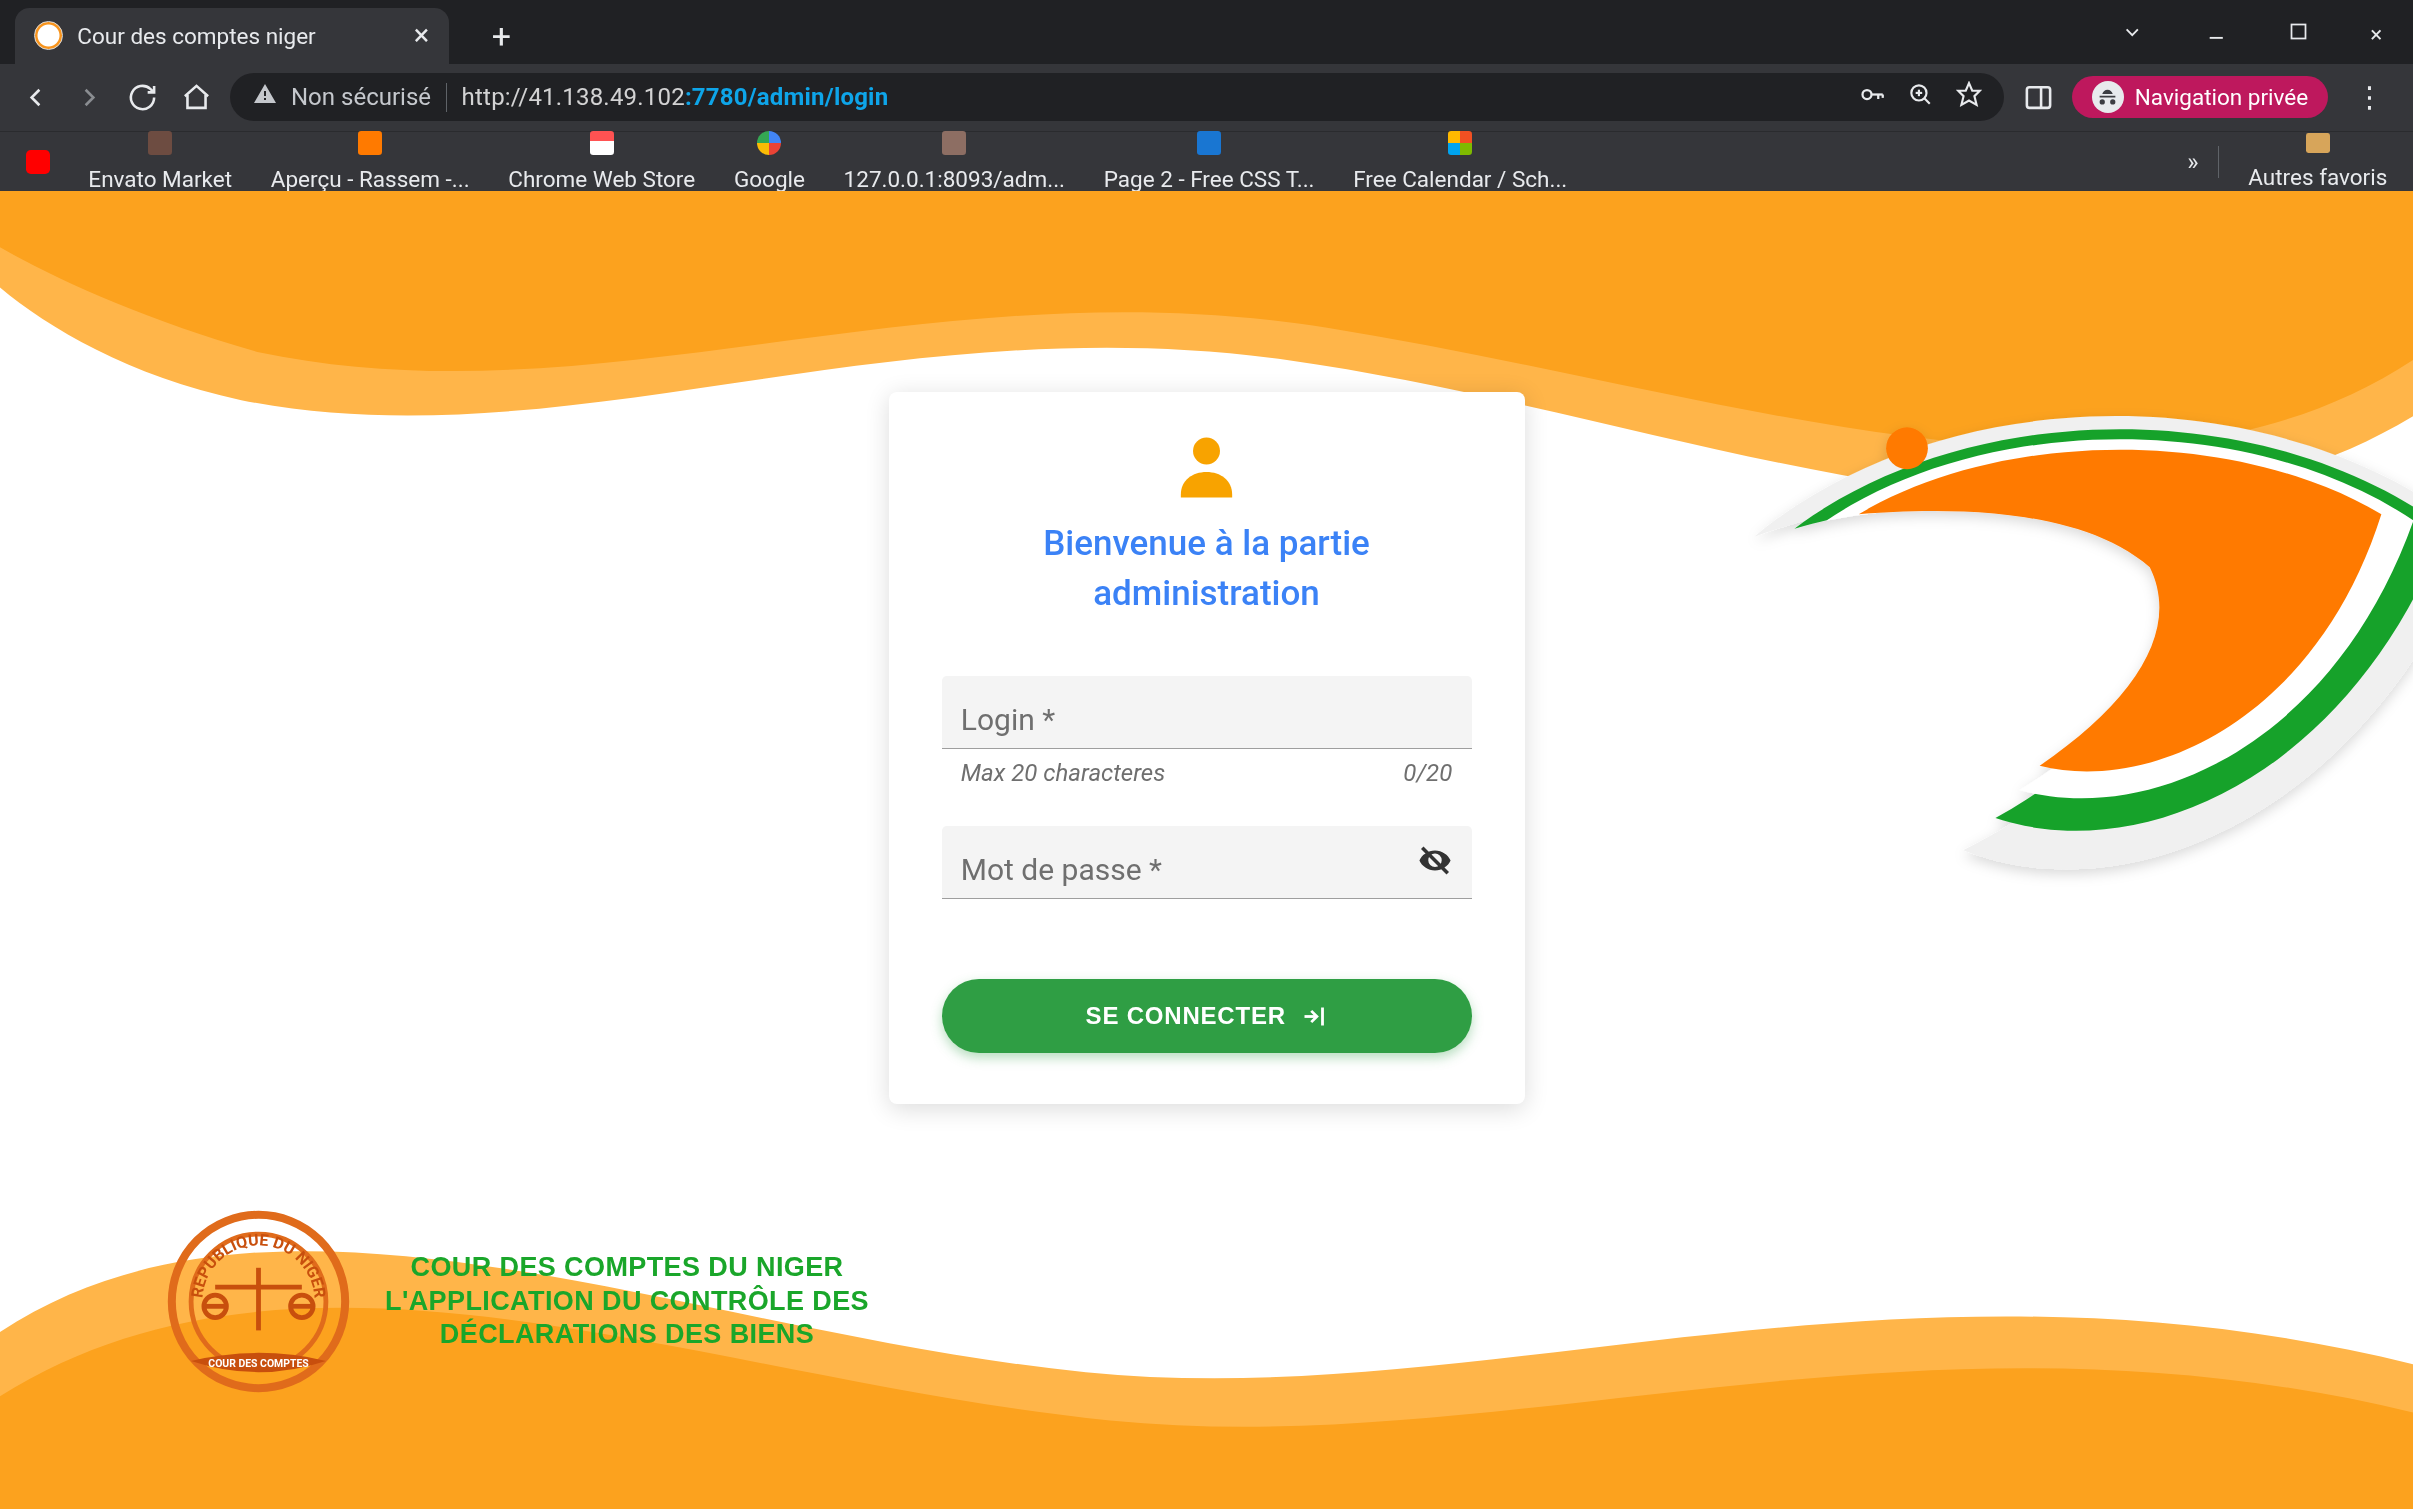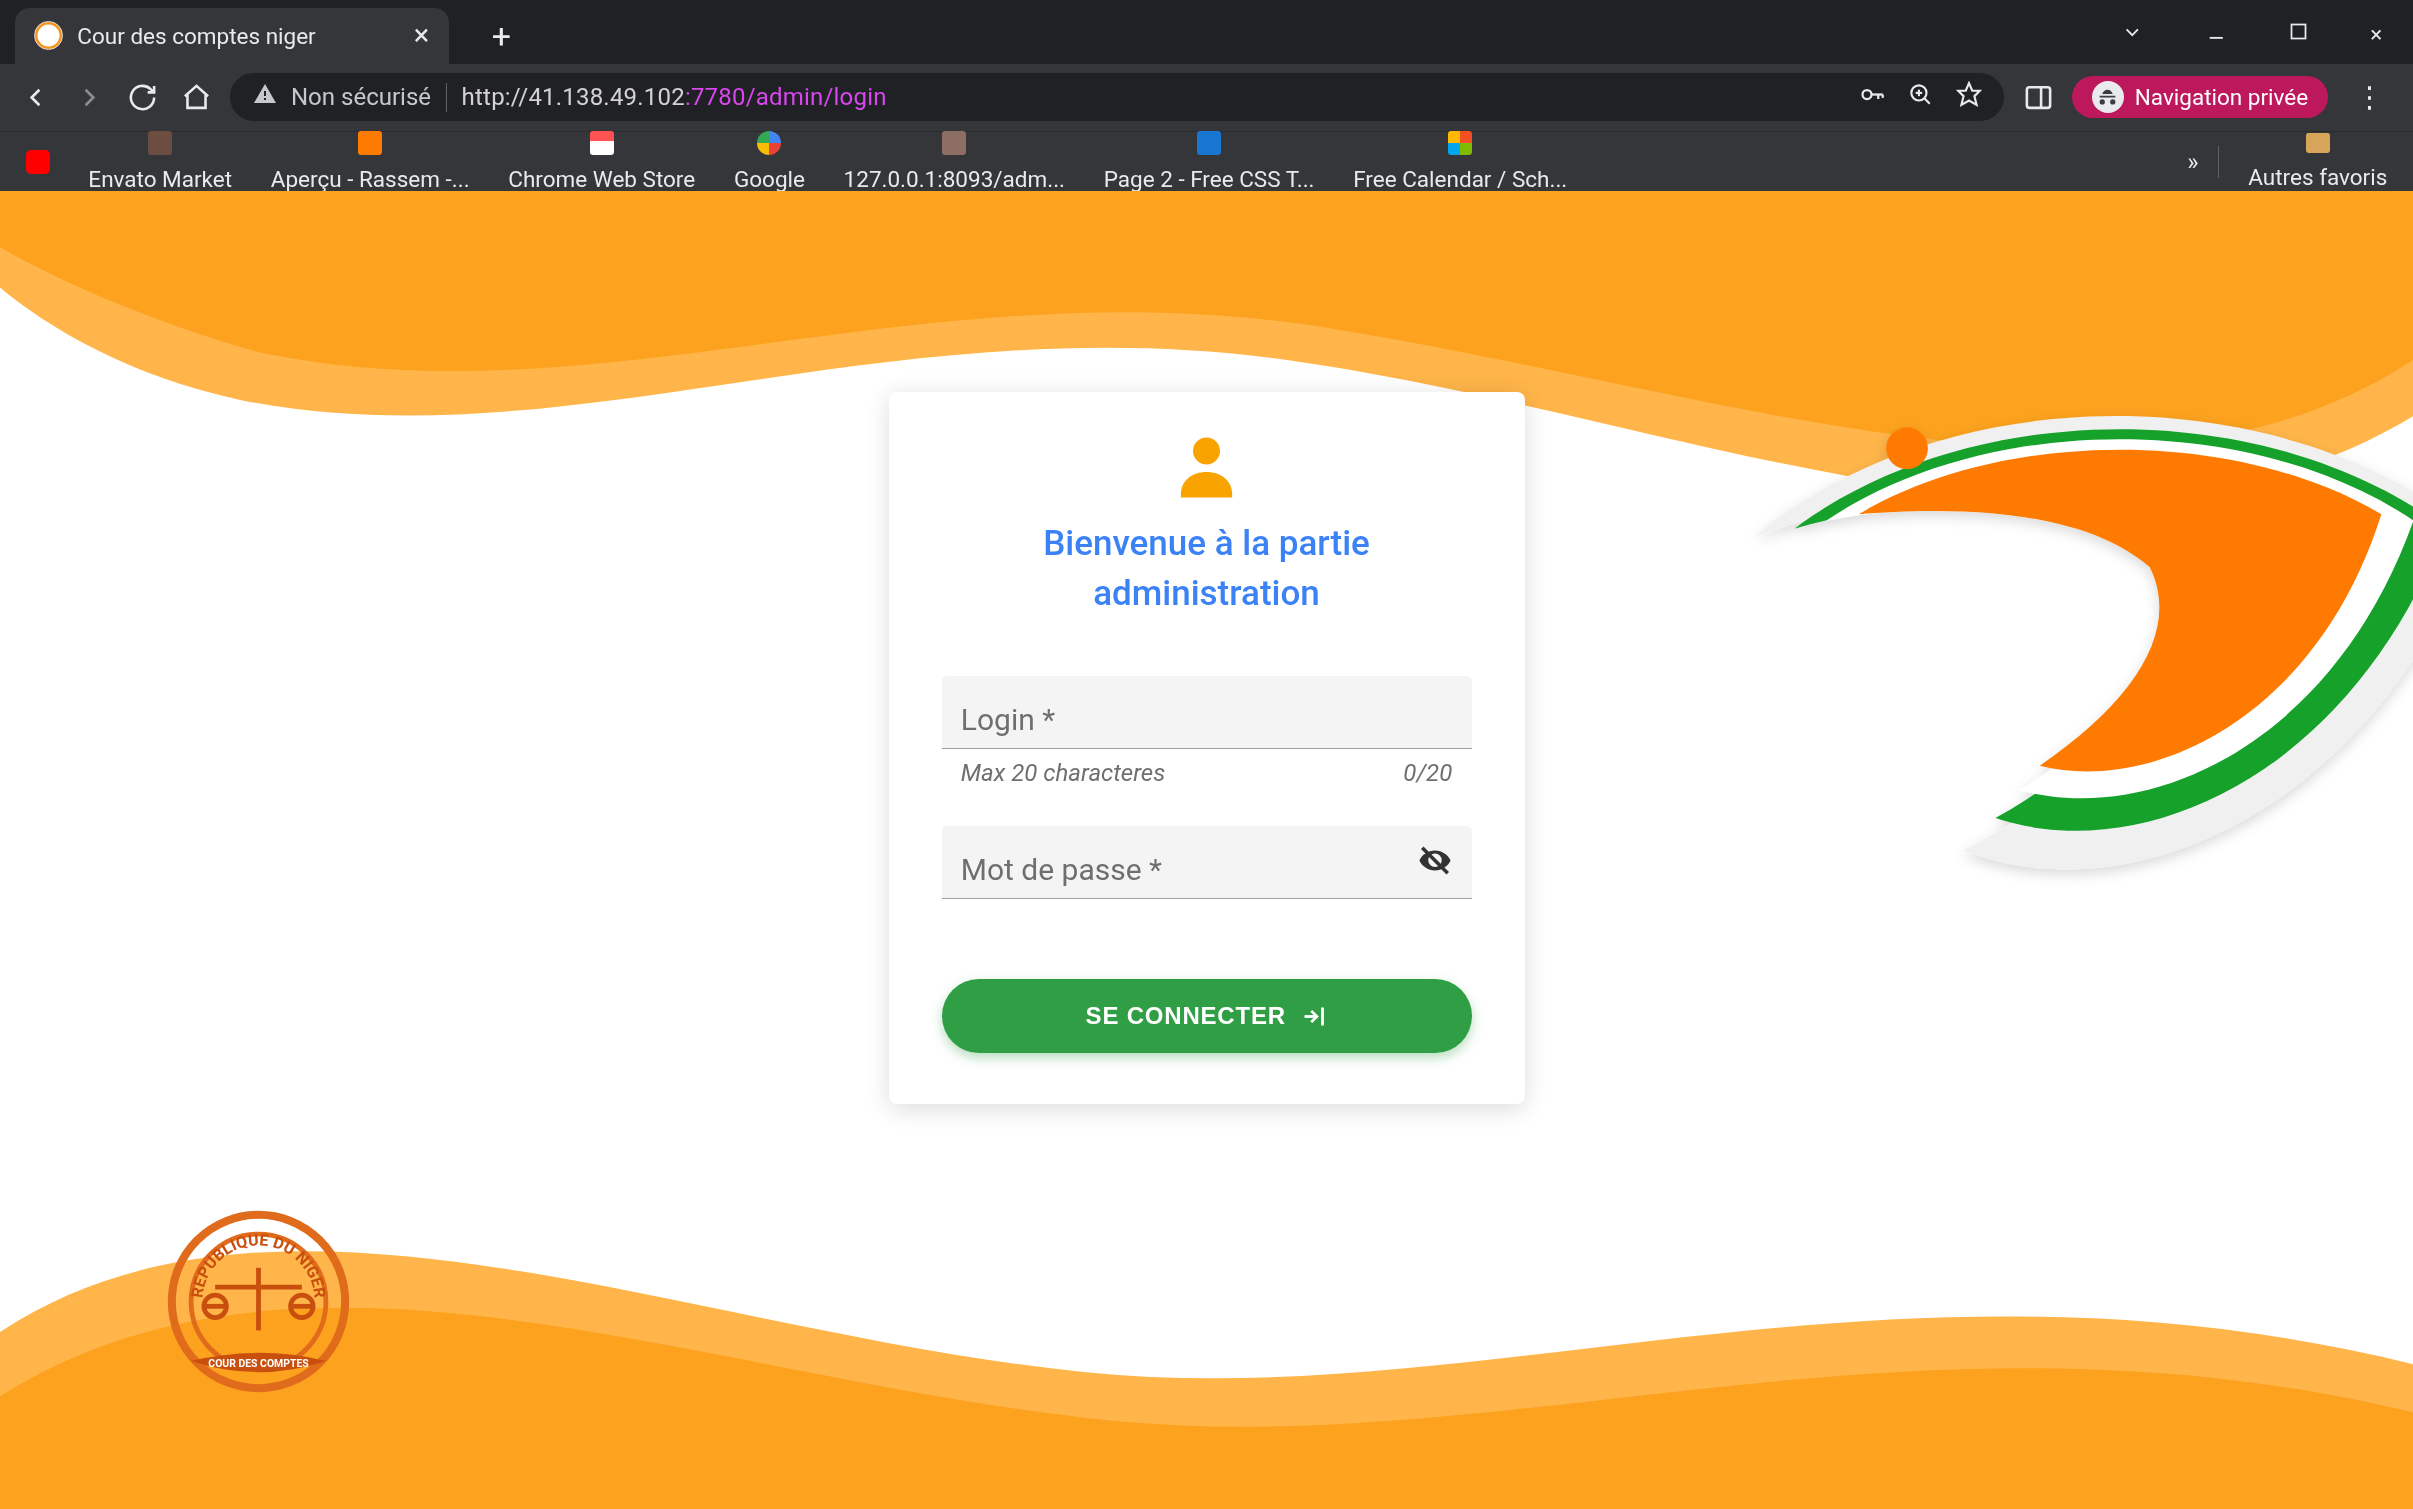--- a/index.html
+++ b/index.html
@@ -84,21 +84,21 @@
     display: flex;
     align-items: center;
     padding: 0 22.5px;
     gap: 14.5px;
     color: #9aa0a6;
     font-size: 24px;
   }
   .address-bar .sec-label { color: #c4c7cc; }
   .address-bar .divider { width: 1.6px; height: 29px; background: #5f6368; }
   .url { color: #ffffffcc; letter-spacing: 0.2px;}
-  .url .path { color: #d946ef; }
+  .url .path { color: #0ea5e9; font-weight: bold; }
   .addr-right { margin-left: auto; display: flex; gap: 22.5px; color:#e8eaed; }
   .addr-right span, .addr-right svg { cursor: pointer; }
   .incognito-pill {
     display: flex; align-items: center; gap: 11.3px;
     background: #be185d; color: #fff;
     height: 42px; border-radius: 21px; padding: 0 19.3px; font-size: 22.5px;
   }
   .incog-icon {
     width: 32px; height: 32px; border-radius: 50%;
     background: #e8eaed; display: flex; align-items: center; justify-content: center;
@@ -467,16 +467,21 @@
           <line x1="60" y1="96" x2="168" y2="96"></line>
           <circle cx="60" cy="120" r="14"></circle>
             <circle cx="168" cy="120" r="14"></circle>
           <line x1="46" y1="120" x2="74" y2="120"></line>
             <line x1="154" y1="120" x2="182" y2="120"></line>
         </g>
         <path d="M30 188 Q114 168 198 188 Q114 216 30 188 Z" fill="#c84f0d"></path>
         <text x="114" y="196" text-anchor="middle" font-size="13" fill="#fff" font-weight="700">COUR DES COMPTES</text>
       </svg>
     </div>
+    <div class="footer-text">
+      <div>COUR DES COMPTES DU NIGER</div>
+      <div>L'APPLICATION DU CONTRÔLE DES</div>
+      <div>DÉCLARATIONS DES BIENS</div>
+    </div>
   </div>
 
 </div>
 
 
 </body></html>

